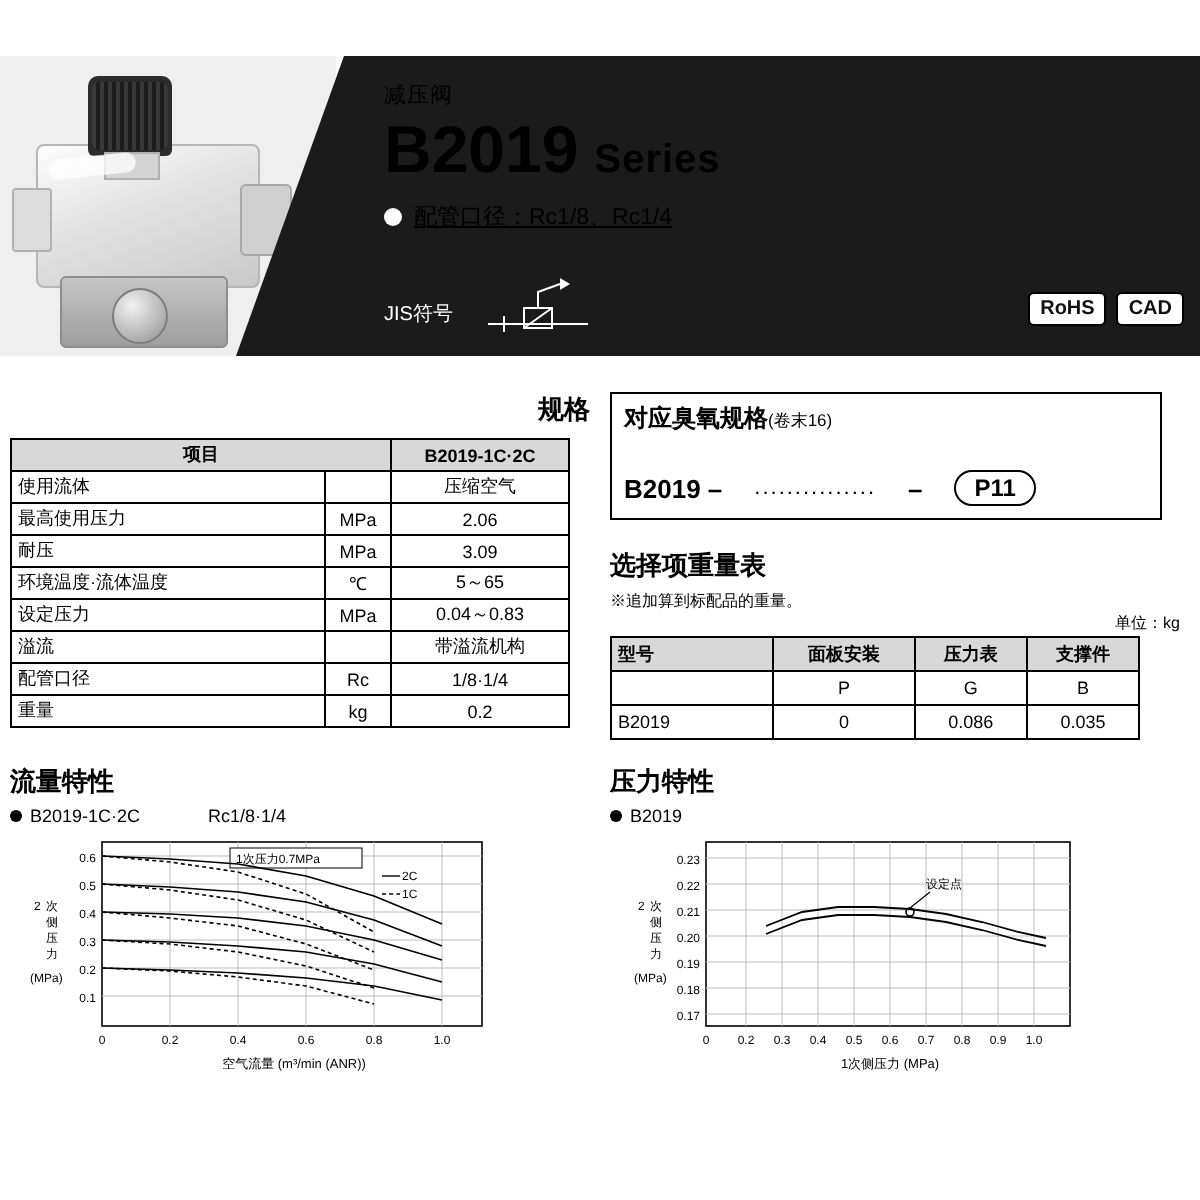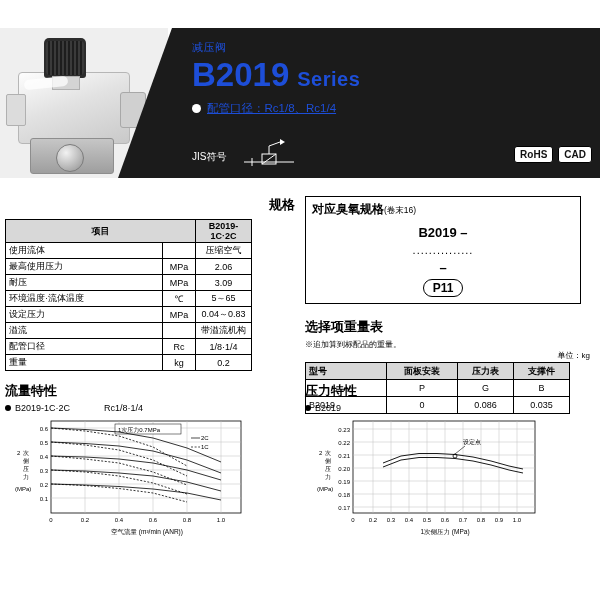--- a/index.html
+++ b/index.html
@@ -13,47 +13,47 @@
   .photo-box .knob{position:absolute;left:44px;top:10px;width:42px;height:40px;background:#2c2c2c;border-radius:5px 5px 3px 3px;}
   .photo-box .knob:after{content:"";position:absolute;left:2px;top:3px;width:38px;height:34px;background:repeating-linear-gradient(90deg,#3a3a3a 0 2px,#1d1d1d 2px 4px);border-radius:4px;}
   .photo-box .neck{position:absolute;left:52px;top:48px;width:26px;height:12px;background:#d4d4d4;border:1px solid #b0b0b0;}
   .photo-box .port-l{position:absolute;left:6px;top:66px;width:18px;height:30px;background:#dcdcdc;border:1px solid #b0b0b0;border-radius:2px;}
   .photo-box .port-r{position:absolute;left:120px;top:64px;width:24px;height:34px;background:#d0d0d0;border:1px solid #a8a8a8;border-radius:3px;}
   .photo-box .base{position:absolute;left:30px;top:110px;width:82px;height:34px;background:linear-gradient(180deg,#c6c6c6,#9e9e9e);border:1px solid #8d8d8d;border-radius:3px;}
   .photo-box .dial{position:absolute;left:56px;top:116px;width:26px;height:26px;border-radius:50%;background:radial-gradient(circle at 35% 30%,#f2f2f2,#8f8f8f);border:1px solid #7c7c7c;}
   .photo-box .shine{position:absolute;left:24px;top:50px;width:44px;height:10px;background:rgba(255,255,255,.75);border-radius:6px;transform:rotate(-6deg);}
 
   .hdr-dark{position:absolute;left:118px;top:28px;width:482px;height:150px;background:#1b1b1b;clip-path:polygon(54px 0, 482px 0, 482px 150px, 0 150px);}
-  .hdr-inner{position:absolute;left:192px;top:40px;width:400px;color:#1d4ed8;}
+  .hdr-inner{position:absolute;left:192px;top:40px;width:400px;color:#000000;}
   .hdr-sub{font-size:11px;letter-spacing:.5px;}
   .hdr-title{margin-top:3px;font-size:33px;font-weight:bold;letter-spacing:0px;line-height:1;}
   .hdr-title .ser{font-size:20px;font-weight:bold;margin-left:8px;letter-spacing:.5px;}
   .hdr-port{margin-top:10px;font-size:11.5px;display:flex;align-items:center;text-decoration:underline;}
   .hdr-port .bullet{display:inline-block;width:9px;height:9px;background:#fff;border-radius:50%;margin-right:6px;}
   .hdr-jis{position:absolute;left:192px;top:150px;color:#fff;font-size:10px;display:flex;align-items:flex-start;}
   .jis-symbol{margin-left:14px;margin-top:-14px;}
   .badges{position:absolute;right:8px;top:146px;display:flex;gap:5px;}
   .badge{background:#fff;color:#111;border:1px solid #000;border-radius:3px;font-size:10px;font-weight:bold;padding:2px 5px;line-height:1.1;}
 
   
   .sec-title{font-size:13px;font-weight:bold;text-align:right;}
   .left{position:absolute;left:5px;top:196px;width:290px;}
-  table.spec{border-collapse:collapse;width:247px;margin-top:5px;font-size:9px;}
+  table.spec{border-collapse:collapse;width:280px;margin-top:5px;font-size:9px;}
   table.spec td{border:1px solid #000;padding:1px 3px;height:13px;}
   .sh{background:#d8d8d8;text-align:center;font-weight:bold;}
   .c{text-align:center;}
   .unit{text-align:center;width:26px;}
   .lbl{width:150px;}
 
   
   .right{position:absolute;left:305px;top:196px;width:292px;}
   .boxed{border:1px solid #000;padding:4px 6px 6px 6px;width:262px;}
   .boxed .t{font-size:12px;font-weight:bold;}
   .boxed .t .small{font-size:8.5px;font-weight:normal;}
-  .ordercode{margin-top:7px;font-size:13px;font-weight:bold;display:flex;align-items:center;gap:4px;flex-direction:column;}
+  .ordercode{margin-top:17px;font-size:13px;font-weight:bold;display:flex;align-items:center;gap:16px;}
   .ordercode .dots{font-size:11px;letter-spacing:1px;font-weight:normal;}
   .ordercode .p11{border:1px solid #000;border-radius:9px;padding:1px 9px;font-size:12px;font-weight:bold;}
 
   .wt-title{margin-top:14px;font-size:13px;font-weight:bold;}
   .wt-note{font-size:8px;margin-top:3px;}
   .wt-unit{font-size:8px;text-align:right;width:285px;}
   table.wt{border-collapse:collapse;width:265px;font-size:9px;margin-top:1px;}
   table.wt td{border:1px solid #000;padding:1px 3px;height:14px;text-align:center;}
   table.wt td.first{text-align:left;width:74px;}
 

